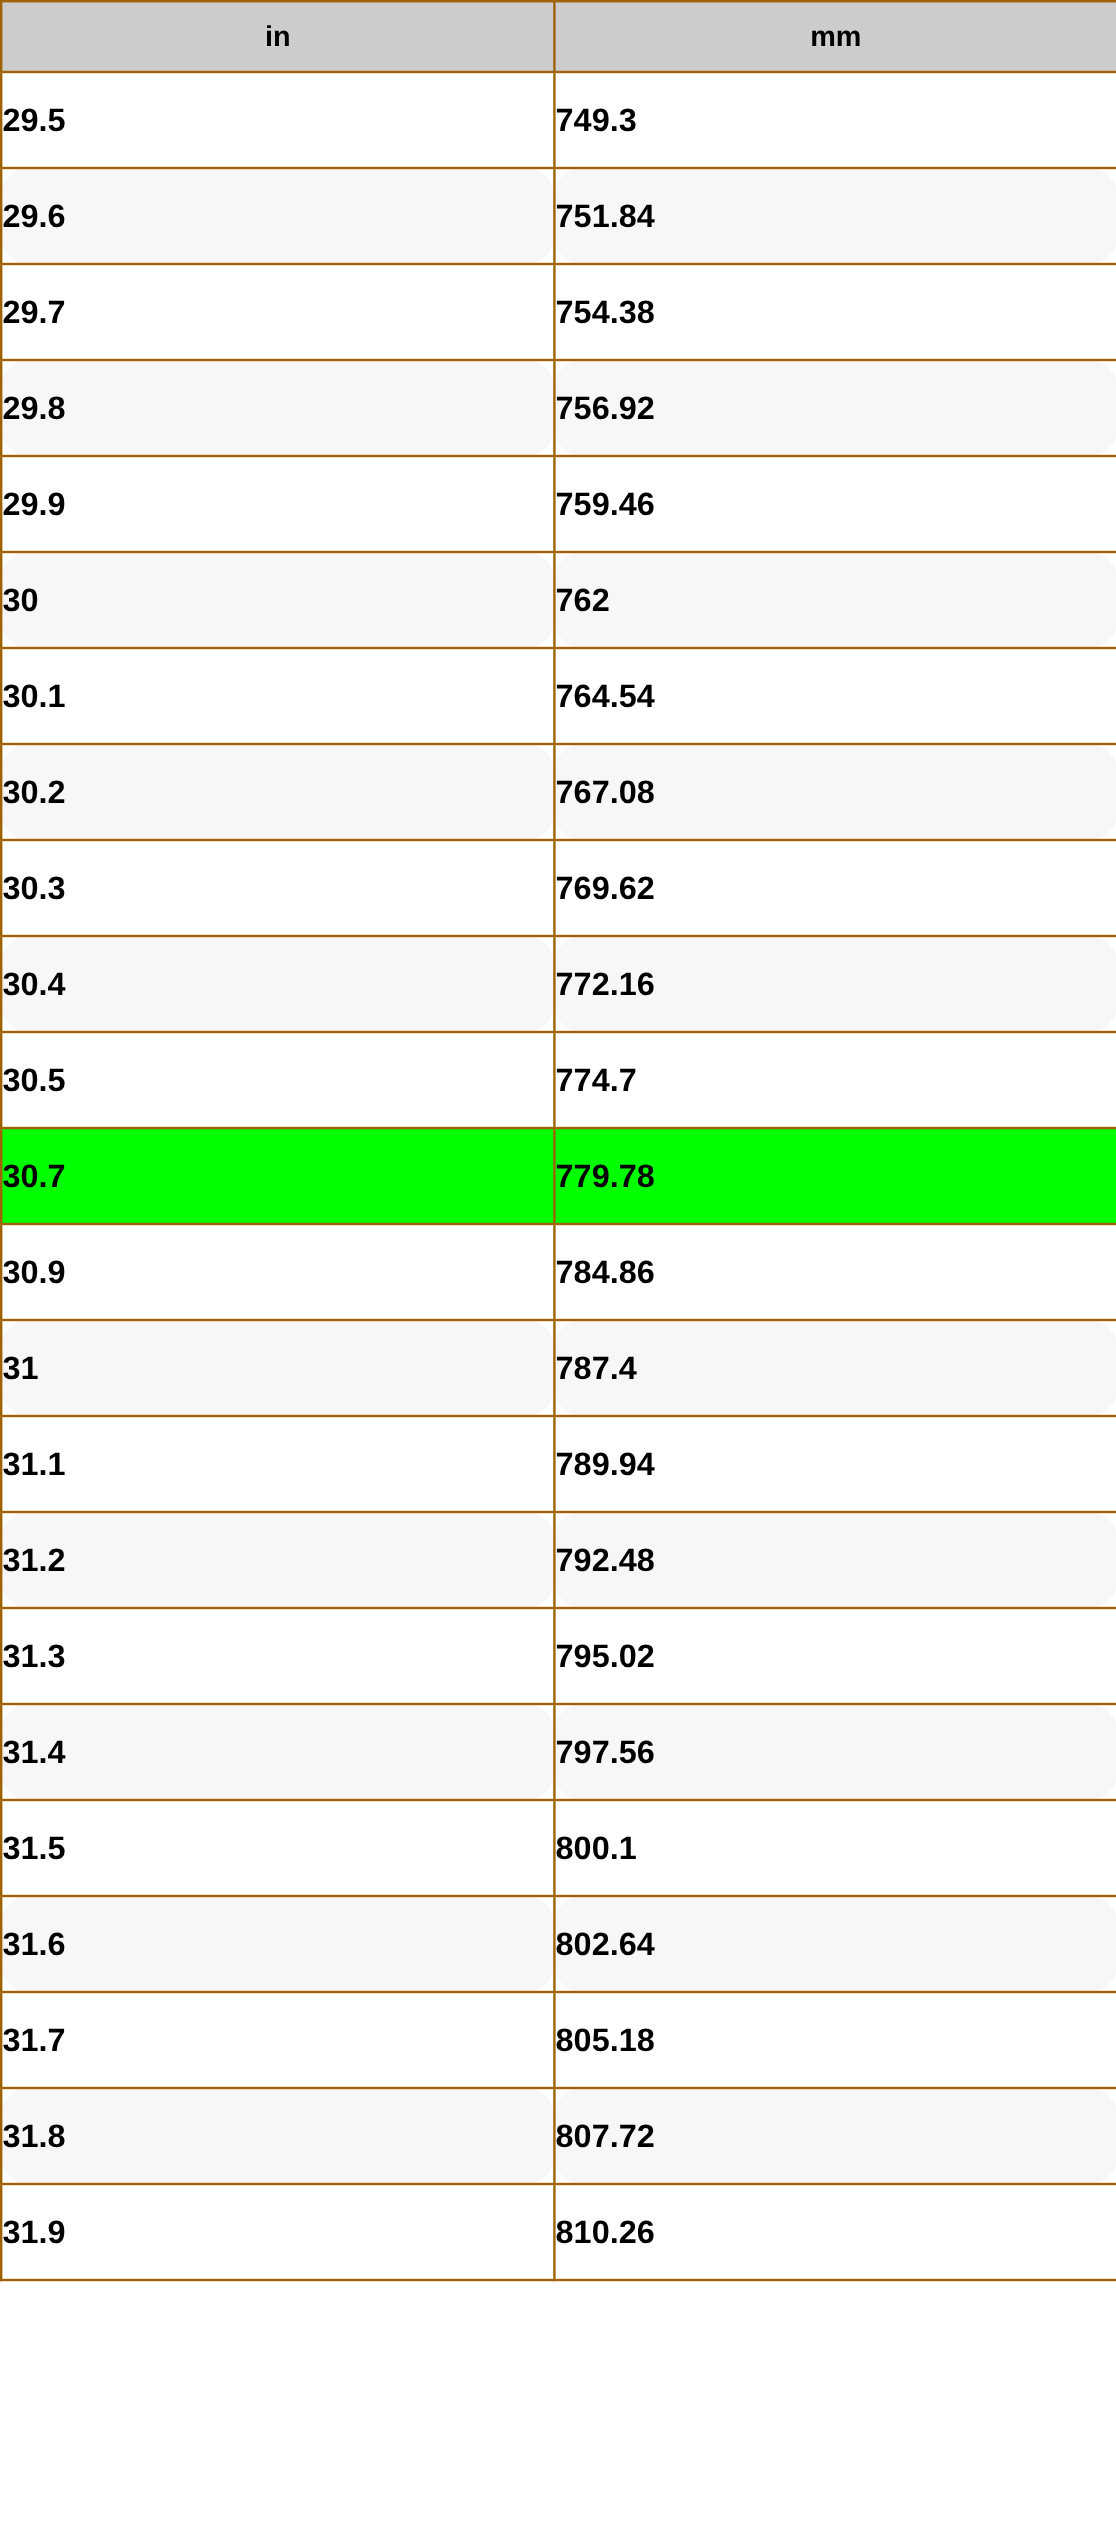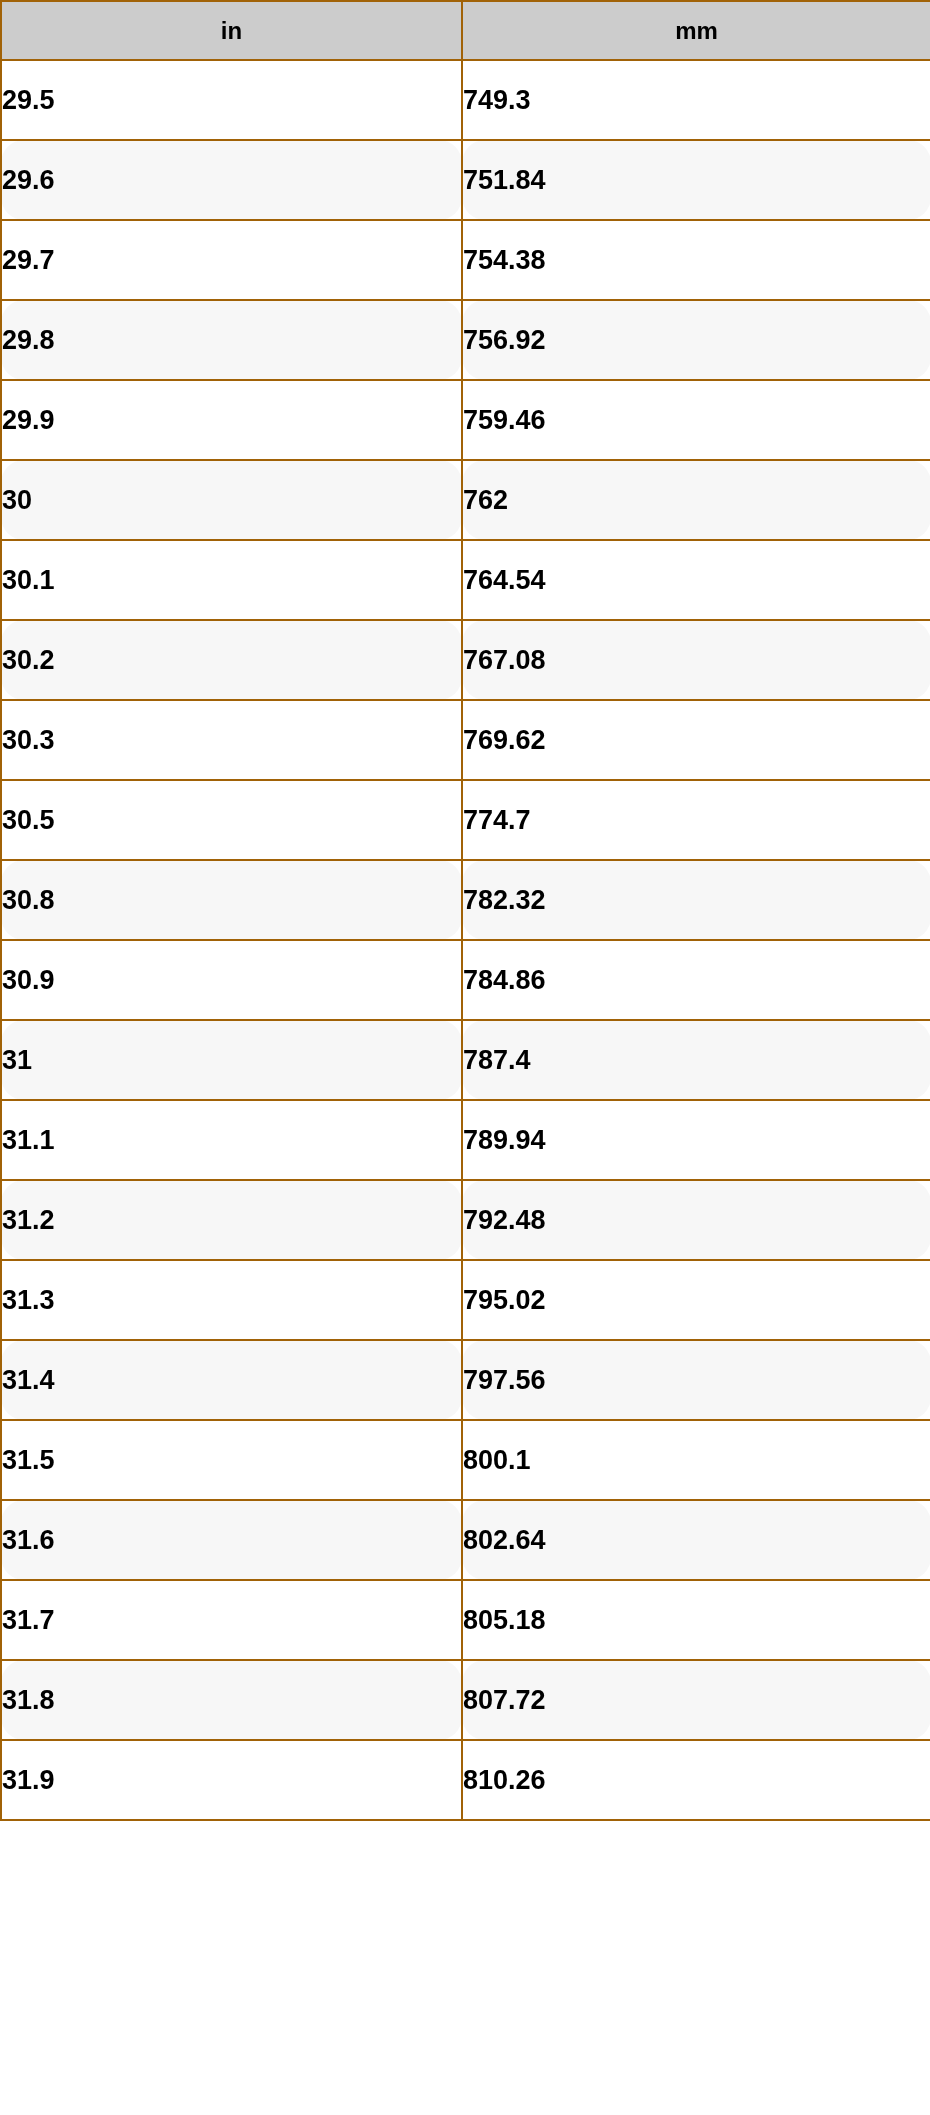--- a/index.html
+++ b/index.html
@@ -99,27 +99,31 @@
         <td>764.54</td>
       </tr>
       <tr class="row-even">
         <td>30.2</td>
         <td>767.08</td>
       </tr>
       <tr class="row-odd">
         <td>30.3</td>
         <td>769.62</td>
       </tr>
+      <tr class="row-even">
+        <td>30.4</td>
+        <td>772.16</td>
+      </tr>
       <tr class="row-odd">
         <td>30.5</td>
         <td>774.7</td>
       </tr>
-      <tr class="row-even">
-        <td>30.8</td>
-        <td>782.32</td>
+      <tr class="row-highlight">
+        <td>30.7</td>
+        <td>779.78</td>
       </tr>
       <tr class="row-odd">
         <td>30.9</td>
         <td>784.86</td>
       </tr>
       <tr class="row-even">
         <td>31</td>
         <td>787.4</td>
       </tr>
       <tr class="row-odd">

